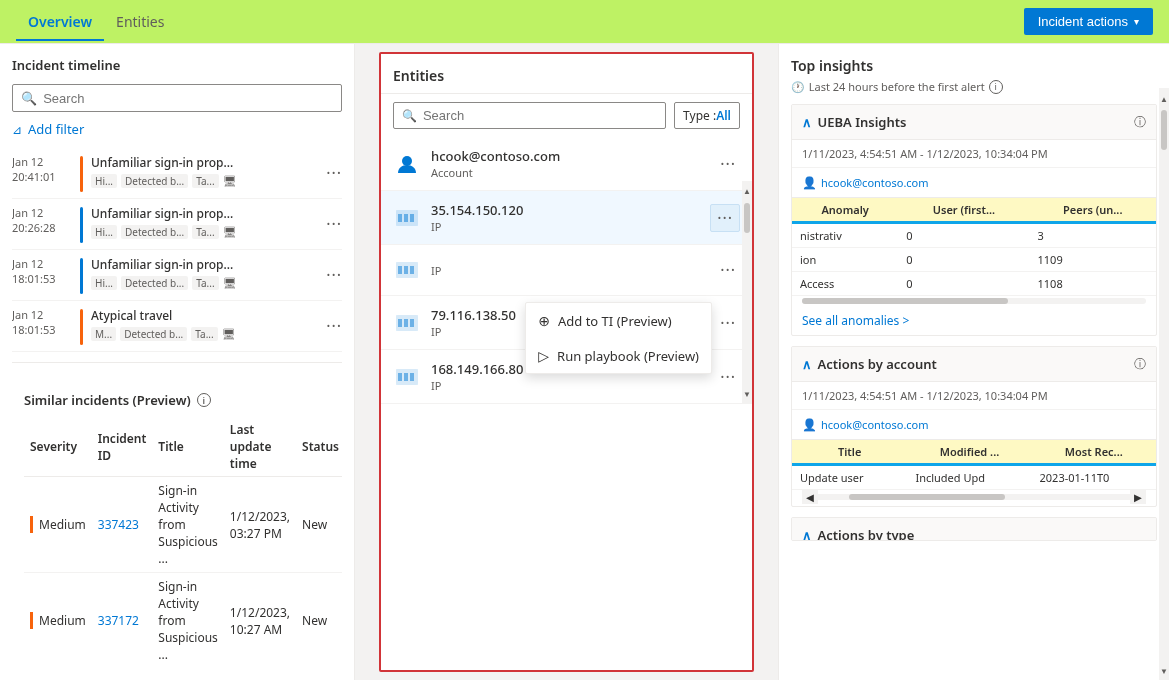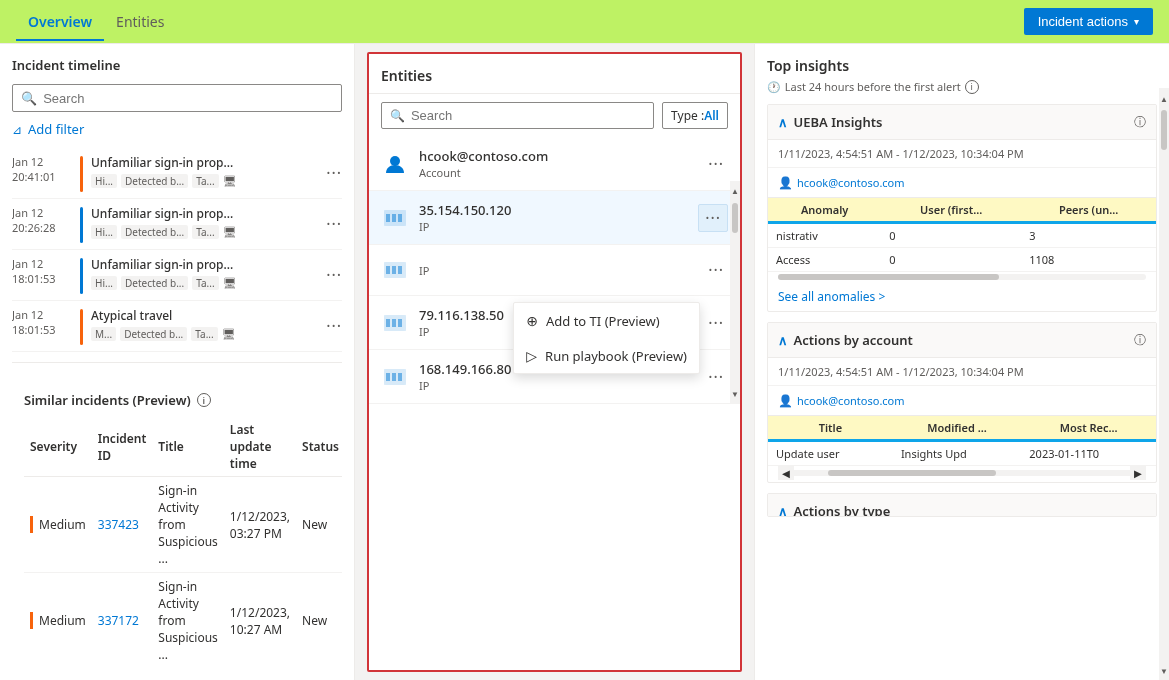--- a/index.html
+++ b/index.html
@@ -7,21 +7,21 @@
 
     
     .top-nav { display: flex; align-items: center; padding: 0 16px; height: 44px; background: #bef264; border-bottom: 1px solid #edebe9; }
     .nav-tab { padding: 10px 12px; font-size: 14px; cursor: pointer; color: #605e5c; position: relative; }
     .nav-tab.active { color: #0078d4; font-weight: 600; }
     .nav-tab.active::after { content: ''; position: absolute; bottom: 0; left: 0; right: 0; height: 2px; background: #0078d4; }
     .incident-actions-btn { margin-left: auto; background: #0078d4; color: #fff; border: none; padding: 6px 14px; border-radius: 2px; font-size: 13px; cursor: pointer; display: flex; align-items: center; gap: 6px; }
     .incident-actions-btn .chevron { font-size: 10px; }
 
     
-    .main-layout { display: flex; height: calc(680px - 44px); gap: 4px; }
+    .main-layout { display: flex; height: calc(680px - 44px); gap: 16px; }
 
     
     .left-panel { width: 375px; padding: 12px; border-right: 1px solid #edebe9; background: #fff; overflow: hidden; flex-shrink: 0; }
     .panel-title { font-size: 13px; font-weight: 600; margin-bottom: 10px; color: #323130; }
 
     .search-box { display: flex; align-items: center; border: 1px solid #8a8886; border-radius: 2px; padding: 4px 8px; gap: 6px; margin-bottom: 8px; }
     .search-box input { border: none; outline: none; font-size: 13px; width: 100%; color: #323130; }
     .search-icon-sm { color: #605e5c; font-size: 13px; }
 
     .add-filter-btn { display: flex; align-items: center; gap: 6px; color: #0078d4; cursor: pointer; font-size: 13px; margin-bottom: 10px; }
@@ -396,20 +396,25 @@
             <th>Peers (un...</th>
           </tr>
         </thead>
         <tbody>
           <tr>
             <td>nistrativ</td>
             <td>0</td>
             <td>3</td>
           </tr>
           <tr>
+            <td>ion</td>
+            <td>0</td>
+            <td>1109</td>
+          </tr>
+          <tr>
             <td>Access</td>
             <td>0</td>
             <td>1108</td>
           </tr>
         </tbody>
       </table>
 
       <div style="padding: 2px 10px;">
         <div style="height:6px; background:#f3f2f1; border-radius:3px; position:relative;">
           <div style="position:absolute; left:0; width:60%; height:6px; background:#c8c6c4; border-radius:3px;"></div>
@@ -437,21 +442,21 @@
         <thead>
           <tr>
             <th>Title</th>
             <th>Modified ...</th>
             <th>Most Rec...</th>
           </tr>
         </thead>
         <tbody>
           <tr>
             <td>Update user</td>
-            <td>Insights Upd</td>
+            <td>Included Upd</td>
             <td>2023-01-11T0</td>
           </tr>
         </tbody>
       </table>
 
       <div style="padding: 4px 10px 6px;">
         <div style="height:6px; background:#f3f2f1; border-radius:3px; position:relative; display:flex; align-items:center;">
           <div style="width:16px; height:14px; background:#f3f2f1; display:flex; align-items:center; justify-content:center; cursor:pointer;">◄</div>
           <div style="flex:1; height:6px; background:#f3f2f1; border-radius:3px; position:relative;">
             <div style="position:absolute; left:10%; width:50%; height:6px; background:#c8c6c4; border-radius:3px;"></div>

